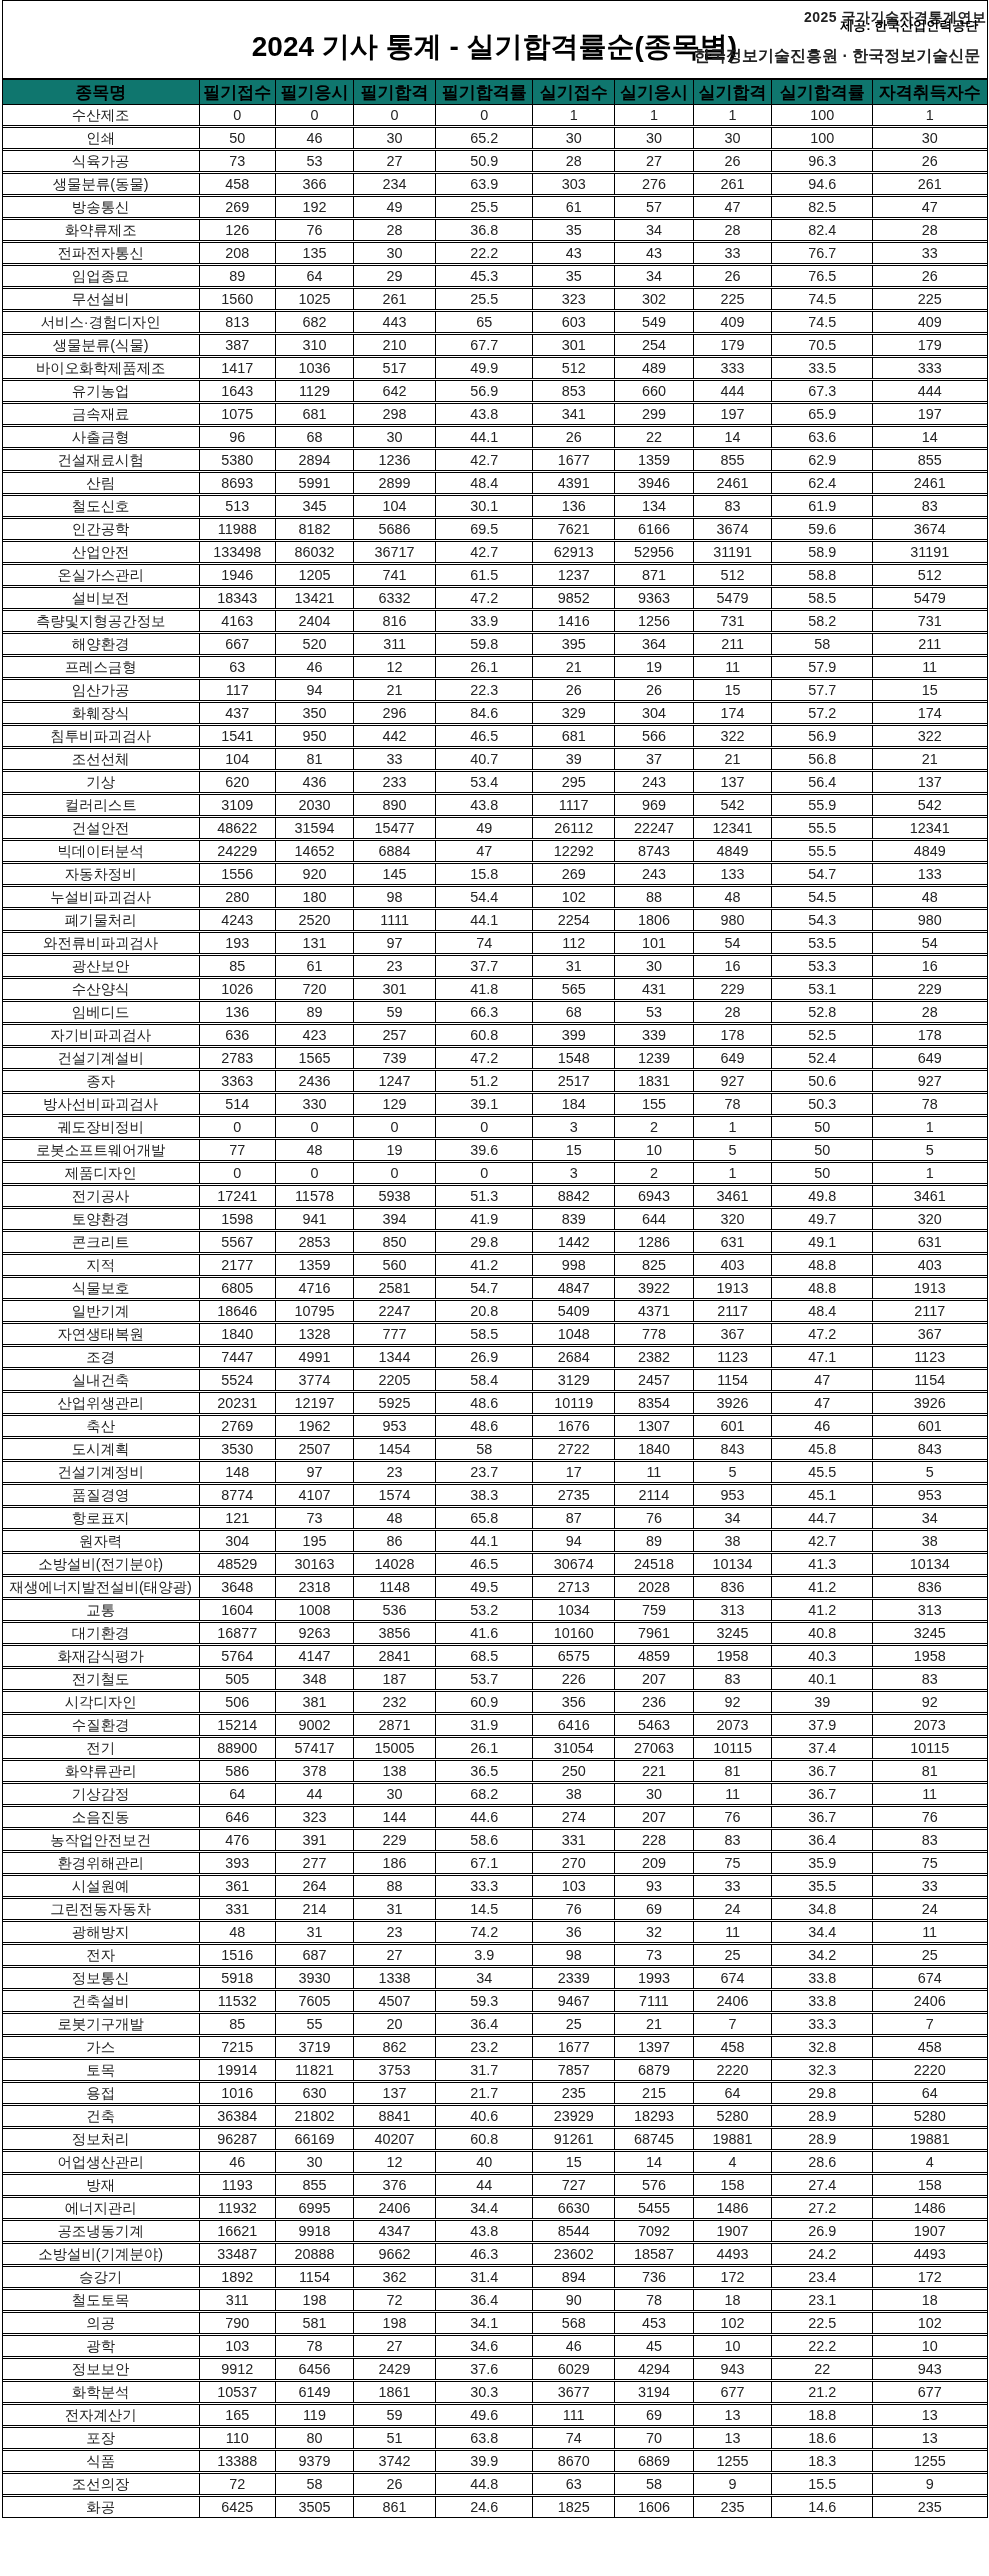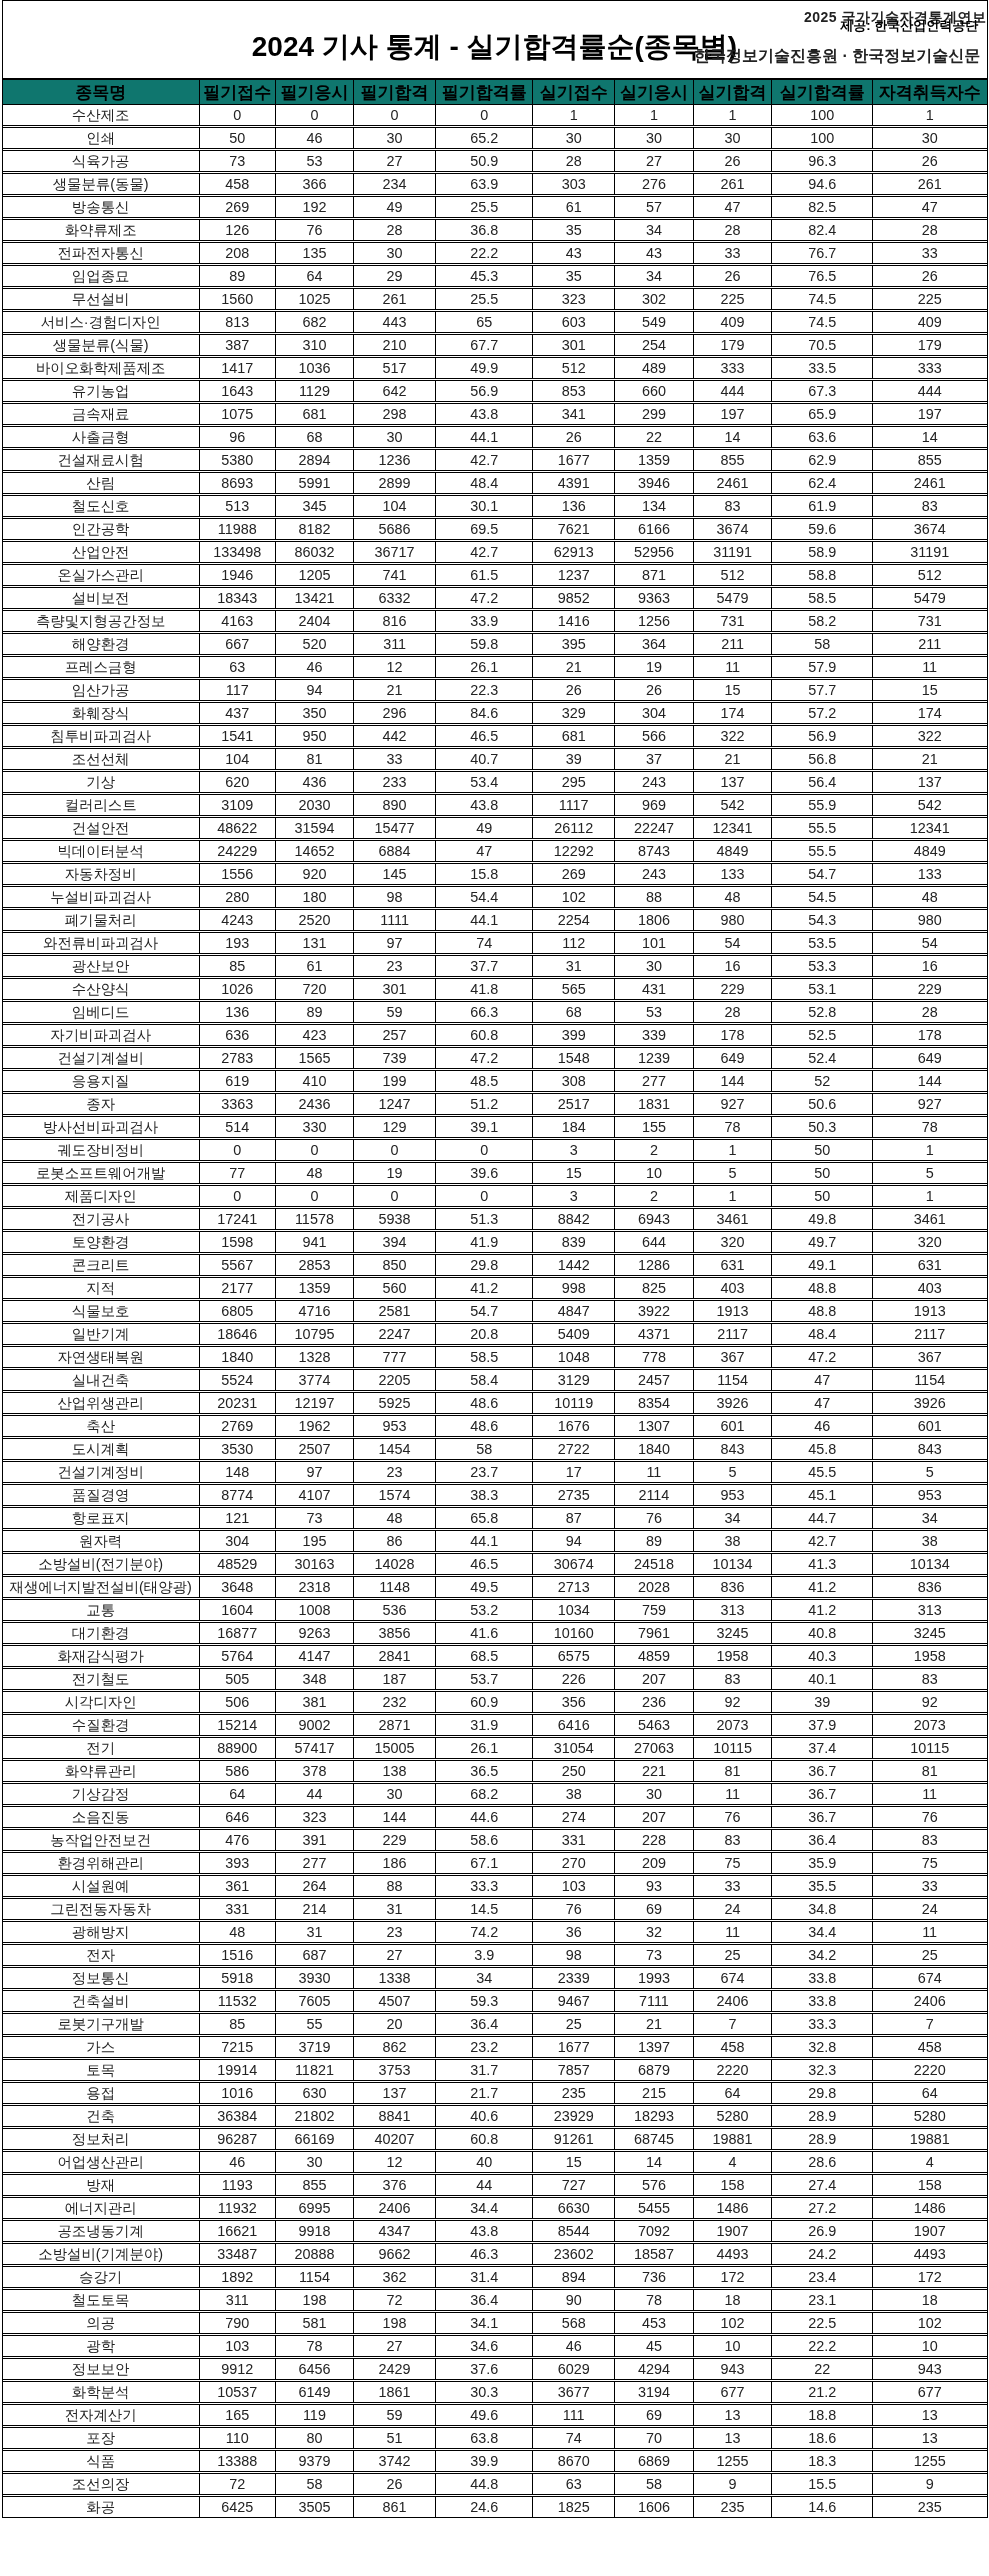--- a/index.html
+++ b/index.html
@@ -620,32 +620,20 @@
           <td>1565</td>
           <td>739</td>
           <td>47.2</td>
           <td>1548</td>
           <td>1239</td>
           <td>649</td>
           <td>52.4</td>
           <td>649</td>
         </tr>
         <tr>
-          <td>응용지질</td>
-          <td>619</td>
-          <td>410</td>
-          <td>199</td>
-          <td>48.5</td>
-          <td>308</td>
-          <td>277</td>
-          <td>144</td>
-          <td>52</td>
-          <td>144</td>
-        </tr>
-        <tr>
           <td>종자</td>
           <td>3363</td>
           <td>2436</td>
           <td>1247</td>
           <td>51.2</td>
           <td>2517</td>
           <td>1831</td>
           <td>927</td>
           <td>50.6</td>
           <td>927</td>
@@ -776,20 +764,32 @@
           <td>1328</td>
           <td>777</td>
           <td>58.5</td>
           <td>1048</td>
           <td>778</td>
           <td>367</td>
           <td>47.2</td>
           <td>367</td>
         </tr>
         <tr>
+          <td>조경</td>
+          <td>7447</td>
+          <td>4991</td>
+          <td>1344</td>
+          <td>26.9</td>
+          <td>2684</td>
+          <td>2382</td>
+          <td>1123</td>
+          <td>47.1</td>
+          <td>1123</td>
+        </tr>
+        <tr>
           <td>실내건축</td>
           <td>5524</td>
           <td>3774</td>
           <td>2205</td>
           <td>58.4</td>
           <td>3129</td>
           <td>2457</td>
           <td>1154</td>
           <td>47</td>
           <td>1154</td>

